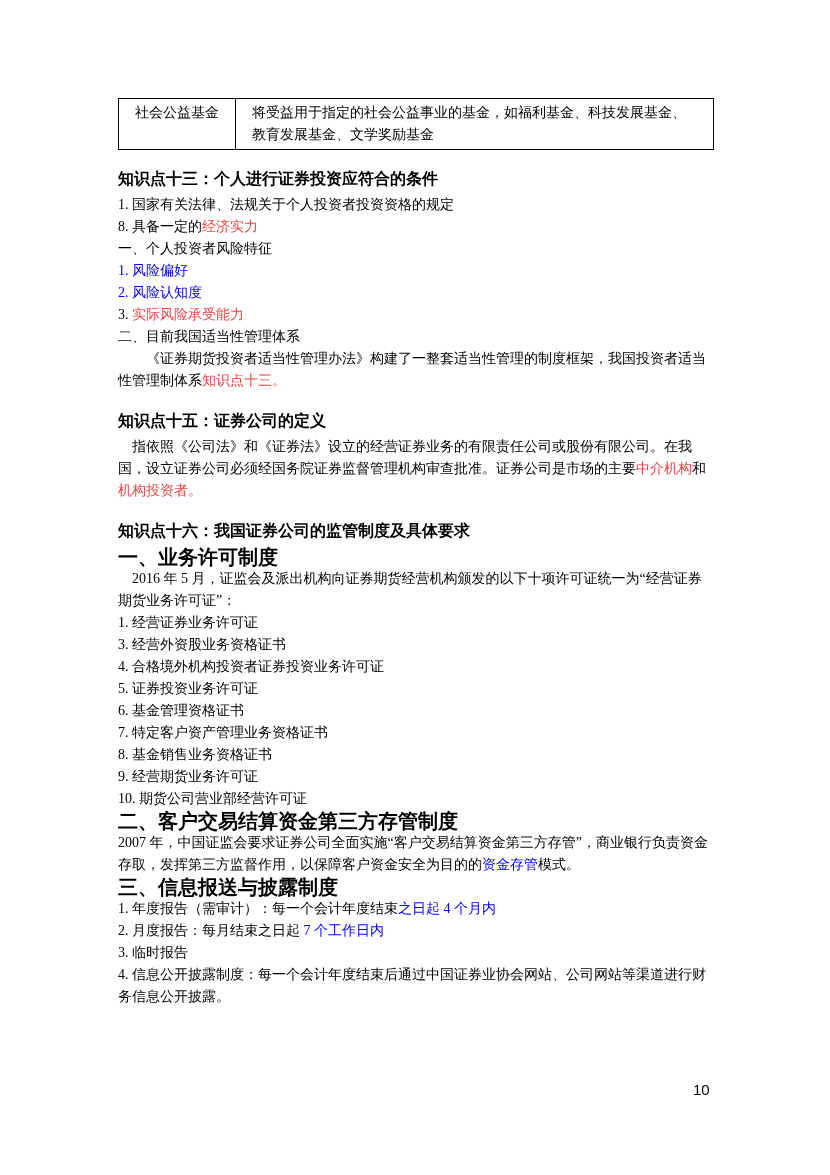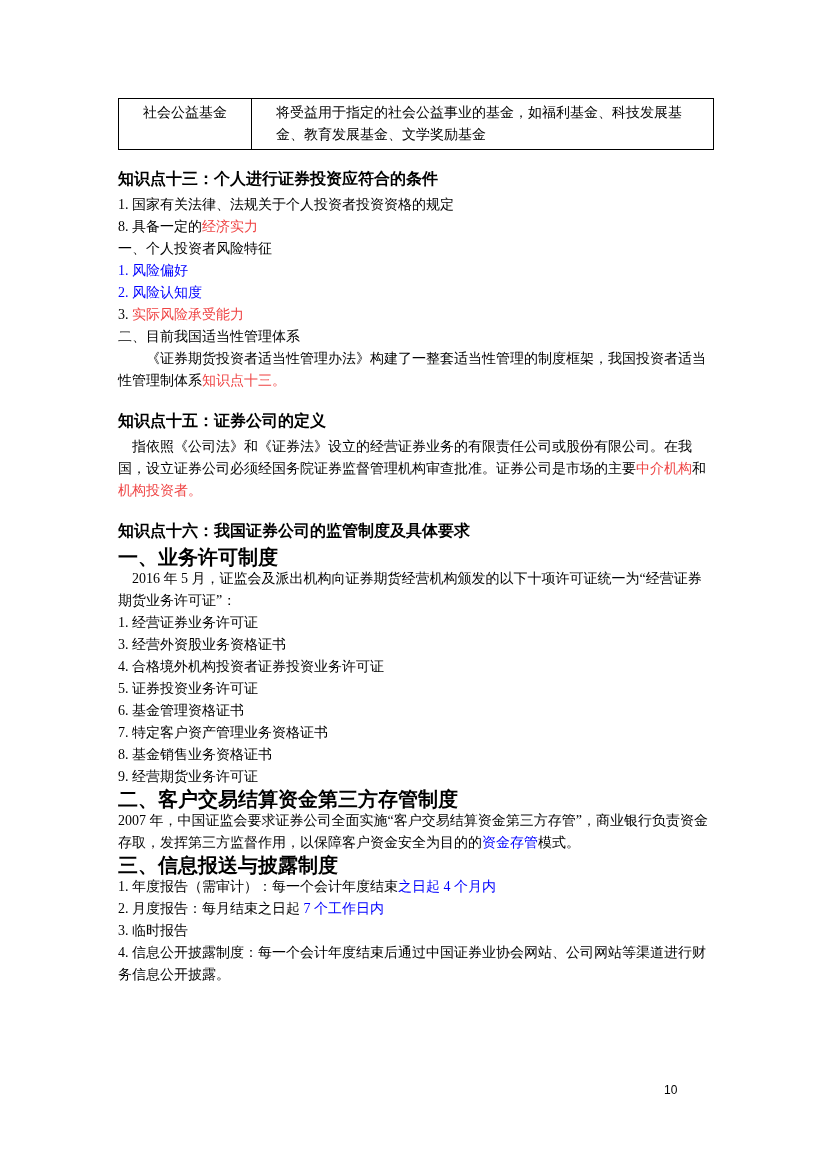--- a/index.html
+++ b/index.html
@@ -24,21 +24,21 @@
     line-height: 22px;
   }
   
   table.def-table {
     border-collapse: collapse;
     width: 100%;
     margin-bottom: 2px;
   }
   table.def-table td {
     border: 1px solid #000000;
-    padding: 3px 24px;
+    padding: 3px 16px;
     vertical-align: top;
     line-height: 22px;
   }
   td.term-cell { width: 96px; white-space: nowrap; }
   
   .kp-heading {
     font-weight: bold;
     font-size: 16px;
     line-height: 22px;
     margin: 18px 0 4px 0;
@@ -52,22 +52,22 @@
   .para { margin: 0; }
   .indent-1 { text-indent: 1em; }
   .indent-2 { text-indent: 2em; }
   
   .c-r { color: #ef4444; font-family: Liberation Mono, monospace; }
   .c-b { color: #0000ff; }
   .c-k { color: #000000; }
   
   .page-number {
     position: absolute;
-    left: 664px; top: 1082px;
-    font-size: 12px;
+    left: 693px; top: 1082px;
+    font-size: 15px;
     line-height: 16px;
     font-family: "Liberation Sans", sans-serif;
     color: #000000;
   }
 </style>
 </head>
 <body>
 
 <div class="page">
   <div class="content">
@@ -99,20 +99,21 @@
     <div class="line sub-heading-bold">一、业务许可制度</div>
     <p class="para indent-1"><span class="c-k">2016 年 5 月，证监会及派出机构向证券期货经营机构颁发的以下十项许可证统一为“经营证券期货业务许可证”：</span></p>
     <div class="line"><span class="c-k">1. 经营证券业务许可证</span></div>
     <div class="line"><span class="c-k">3. 经营外资股业务资格证书</span></div>
     <div class="line"><span class="c-k">4. 合格境外机构投资者证券投资业务许可证</span></div>
     <div class="line"><span class="c-k">5. 证券投资业务许可证</span></div>
     <div class="line"><span class="c-k">6. 基金管理资格证书</span></div>
     <div class="line"><span class="c-k">7. 特定客户资产管理业务资格证书</span></div>
     <div class="line"><span class="c-k">8. 基金销售业务资格证书</span></div>
     <div class="line"><span class="c-k">9. 经营期货业务许可证</span></div>
+    <div class="line"><span class="c-k">10. 期货公司营业部经营许可证</span></div>
     <div class="line sub-heading-bold">二、客户交易结算资金第三方存管制度</div>
     <p class="para"><span class="c-k">2007 年，中国证监会要求证券公司全面实施“客户交易结算资金第三方存管”，商业银行负责资金存取，发挥第三方监督作用，以保障客户资金安全为目的的</span><span class="c-b">资金存管</span><span class="c-k">模式。</span></p>
     <div class="line sub-heading-bold">三、信息报送与披露制度</div>
     <div class="line"><span class="c-k">1. 年度报告（需审计）：每一个会计年度结束</span><span class="c-b">之日起 4 个月内</span></div>
     <div class="line"><span class="c-k">2. 月度报告：每月结束之日起 </span><span class="c-b">7 个工作日内</span></div>
     <div class="line"><span class="c-k">3. 临时报告</span></div>
     <p class="para"><span class="c-k">4. 信息公开披露制度：每一个会计年度结束后通过中国证券业协会网站、公司网站等渠道进行财务信息公开披露。</span></p>
 
   </div>
 

